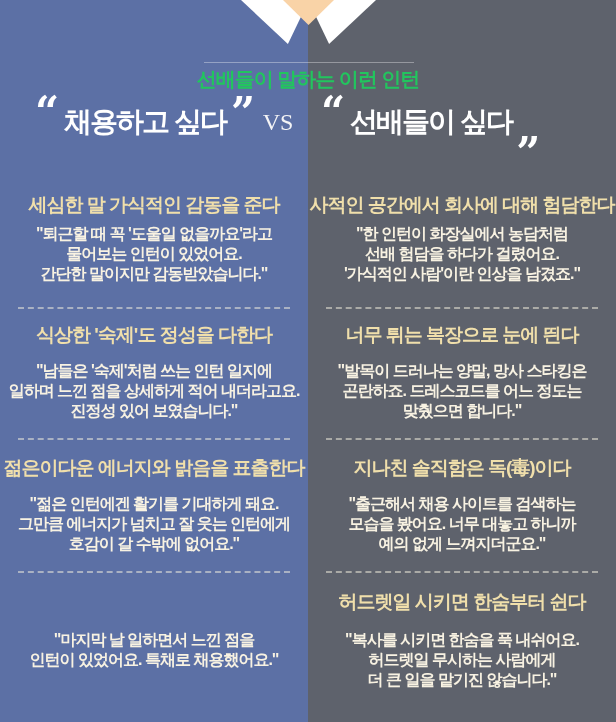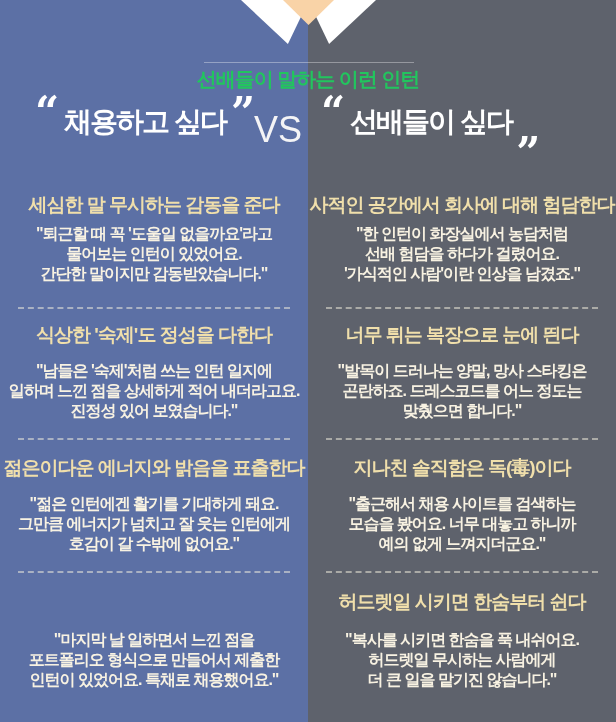--- a/index.html
+++ b/index.html
@@ -57,21 +57,21 @@
   .qmark {
     font-size: 42px; line-height: 30px; position: relative;
     font-family: "DejaVu Serif", serif; font-weight: 700;
   }
   .qmark.open  { top: -2px; margin-right: 5px; }
   .qmark.close-high { top: -2px; margin-left: 5px; }
   .qmark.close-low  { top: 14px; margin-left: 5px; }
   .vs {
     position: absolute; top: 109px; left: 238px; width: 80px;
     text-align: center; color: #f4f4f6;
-    font-size: 36px; font-weight: 400; letter-spacing: 0px;
+    font-size: 24px; font-weight: 400; letter-spacing: 0px; font-family: Liberation Serif, serif;
   }
 
   
   .col { position: absolute; top: 0; width: 308px; height: 100%; }
   .col.left  { left: 0; }
   .col.right { left: 308px; }
 
   .sec-heading {
     position: absolute; left: 0; width: 308px;
     text-align: center; color: #f0dfab;
@@ -119,21 +119,21 @@
 
   <div class="vs">VS</div>
 
   <div class="quote-group right">
     <span class="qmark open">“</span>
     <span class="quote-text">선배들이 싶다</span>
     <span class="qmark close-low">„</span>
   </div>
 
   <div class="col left">
-    <div class="sec-heading h1">세심한 말 무시하는 감동을 준다</div>
+    <div class="sec-heading h1">세심한 말 가식적인 감동을 준다</div>
     <div class="sec-body b1">
       <div class="line">"퇴근할 때 꼭 '도울일 없을까요'라고</div>
       <div class="line">물어보는 인턴이 있었어요.</div>
       <div class="line">간단한 말이지만 감동받았습니다."</div>
     </div>
     <div class="divider d1"></div>
 
     <div class="sec-heading h2">식상한 '숙제'도 정성을 다한다</div>
     <div class="sec-body b2">
       <div class="line">"남들은 '숙제'처럼 쓰는 인턴 일지에</div>
@@ -145,21 +145,20 @@
     <div class="sec-heading h3">젊은이다운 에너지와 밝음을 표출한다</div>
     <div class="sec-body b3">
       <div class="line">"젊은 인턴에겐 활기를 기대하게 돼요.</div>
       <div class="line">그만큼 에너지가 넘치고 잘 웃는 인턴에게</div>
       <div class="line">호감이 갈 수밖에 없어요."</div>
     </div>
     <div class="divider d3"></div>
 
     <div class="sec-body b4">
       <div class="line">"마지막 날 일하면서 느낀 점을</div>
-      <div class="line">포트폴리오 형식으로 만들어서 제출한</div>
       <div class="line">인턴이 있었어요. 특채로 채용했어요."</div>
     </div>
   </div>
 
   <div class="col right">
     <div class="sec-heading h1">사적인 공간에서 회사에 대해 험담한다</div>
     <div class="sec-body b1">
       <div class="line">"한 인턴이 화장실에서 농담처럼</div>
       <div class="line">선배 험담을 하다가 걸렸어요.</div>
       <div class="line">'가식적인 사람'이란 인상을 남겼죠."</div>

